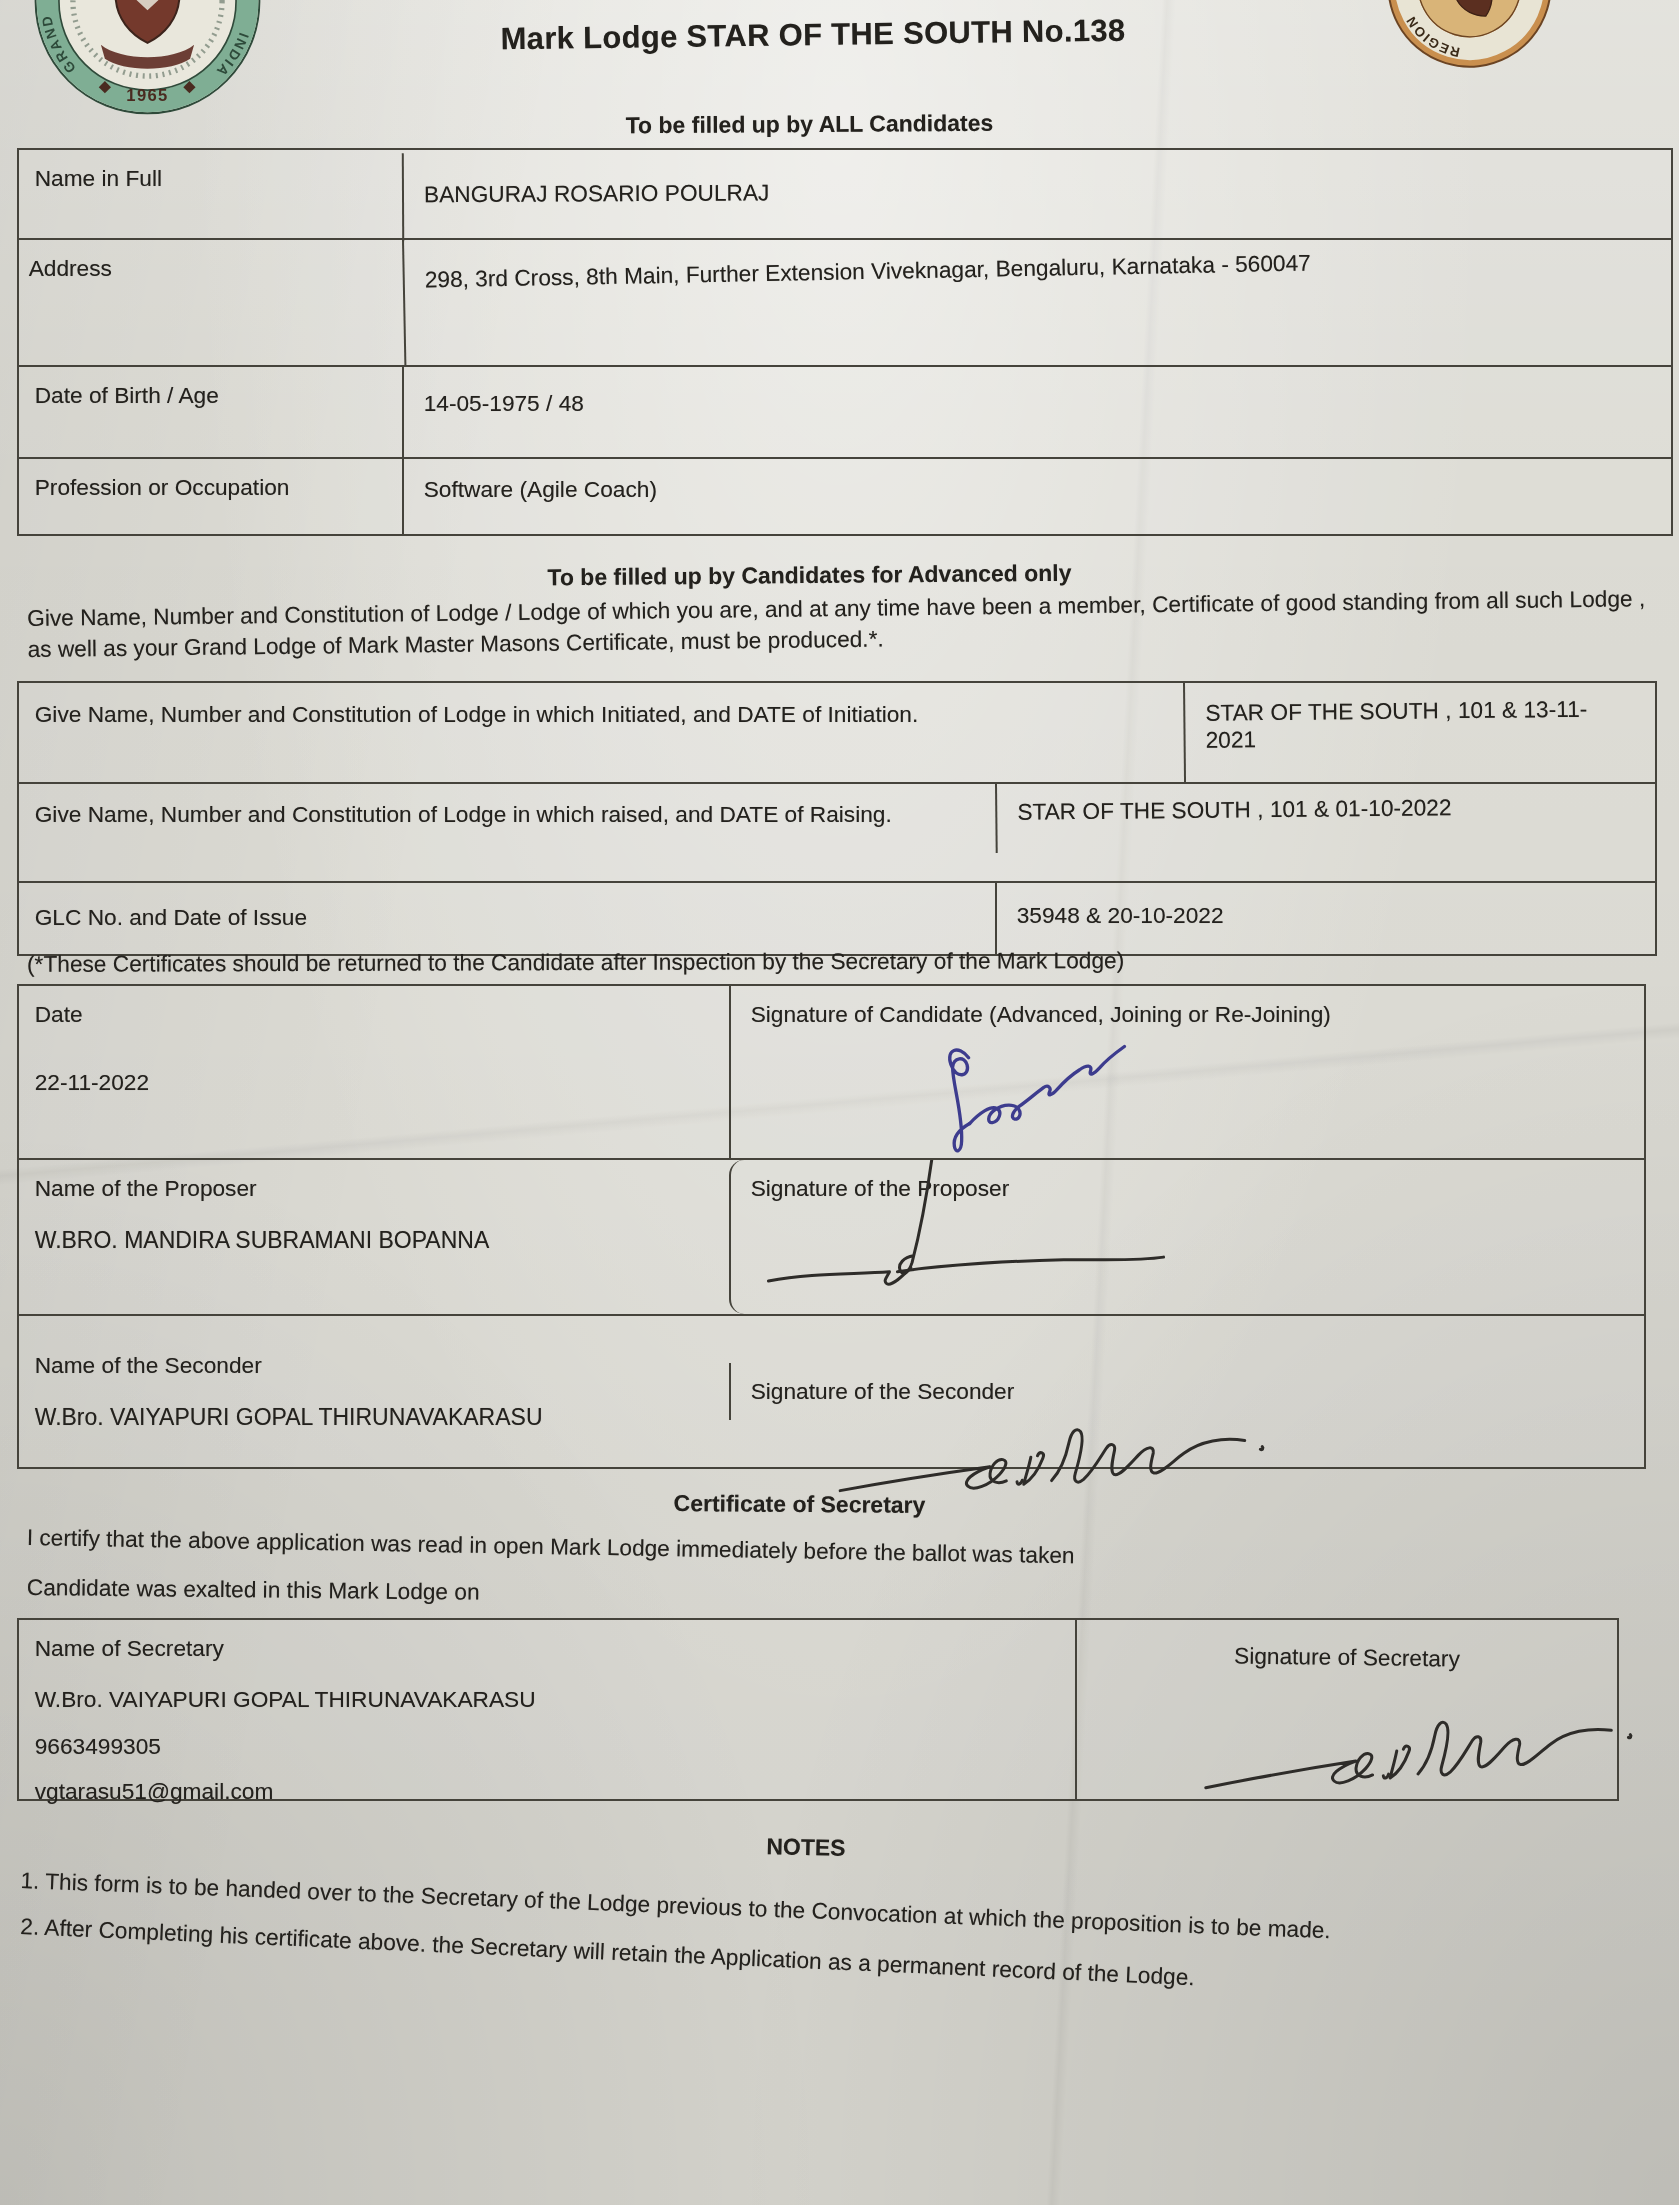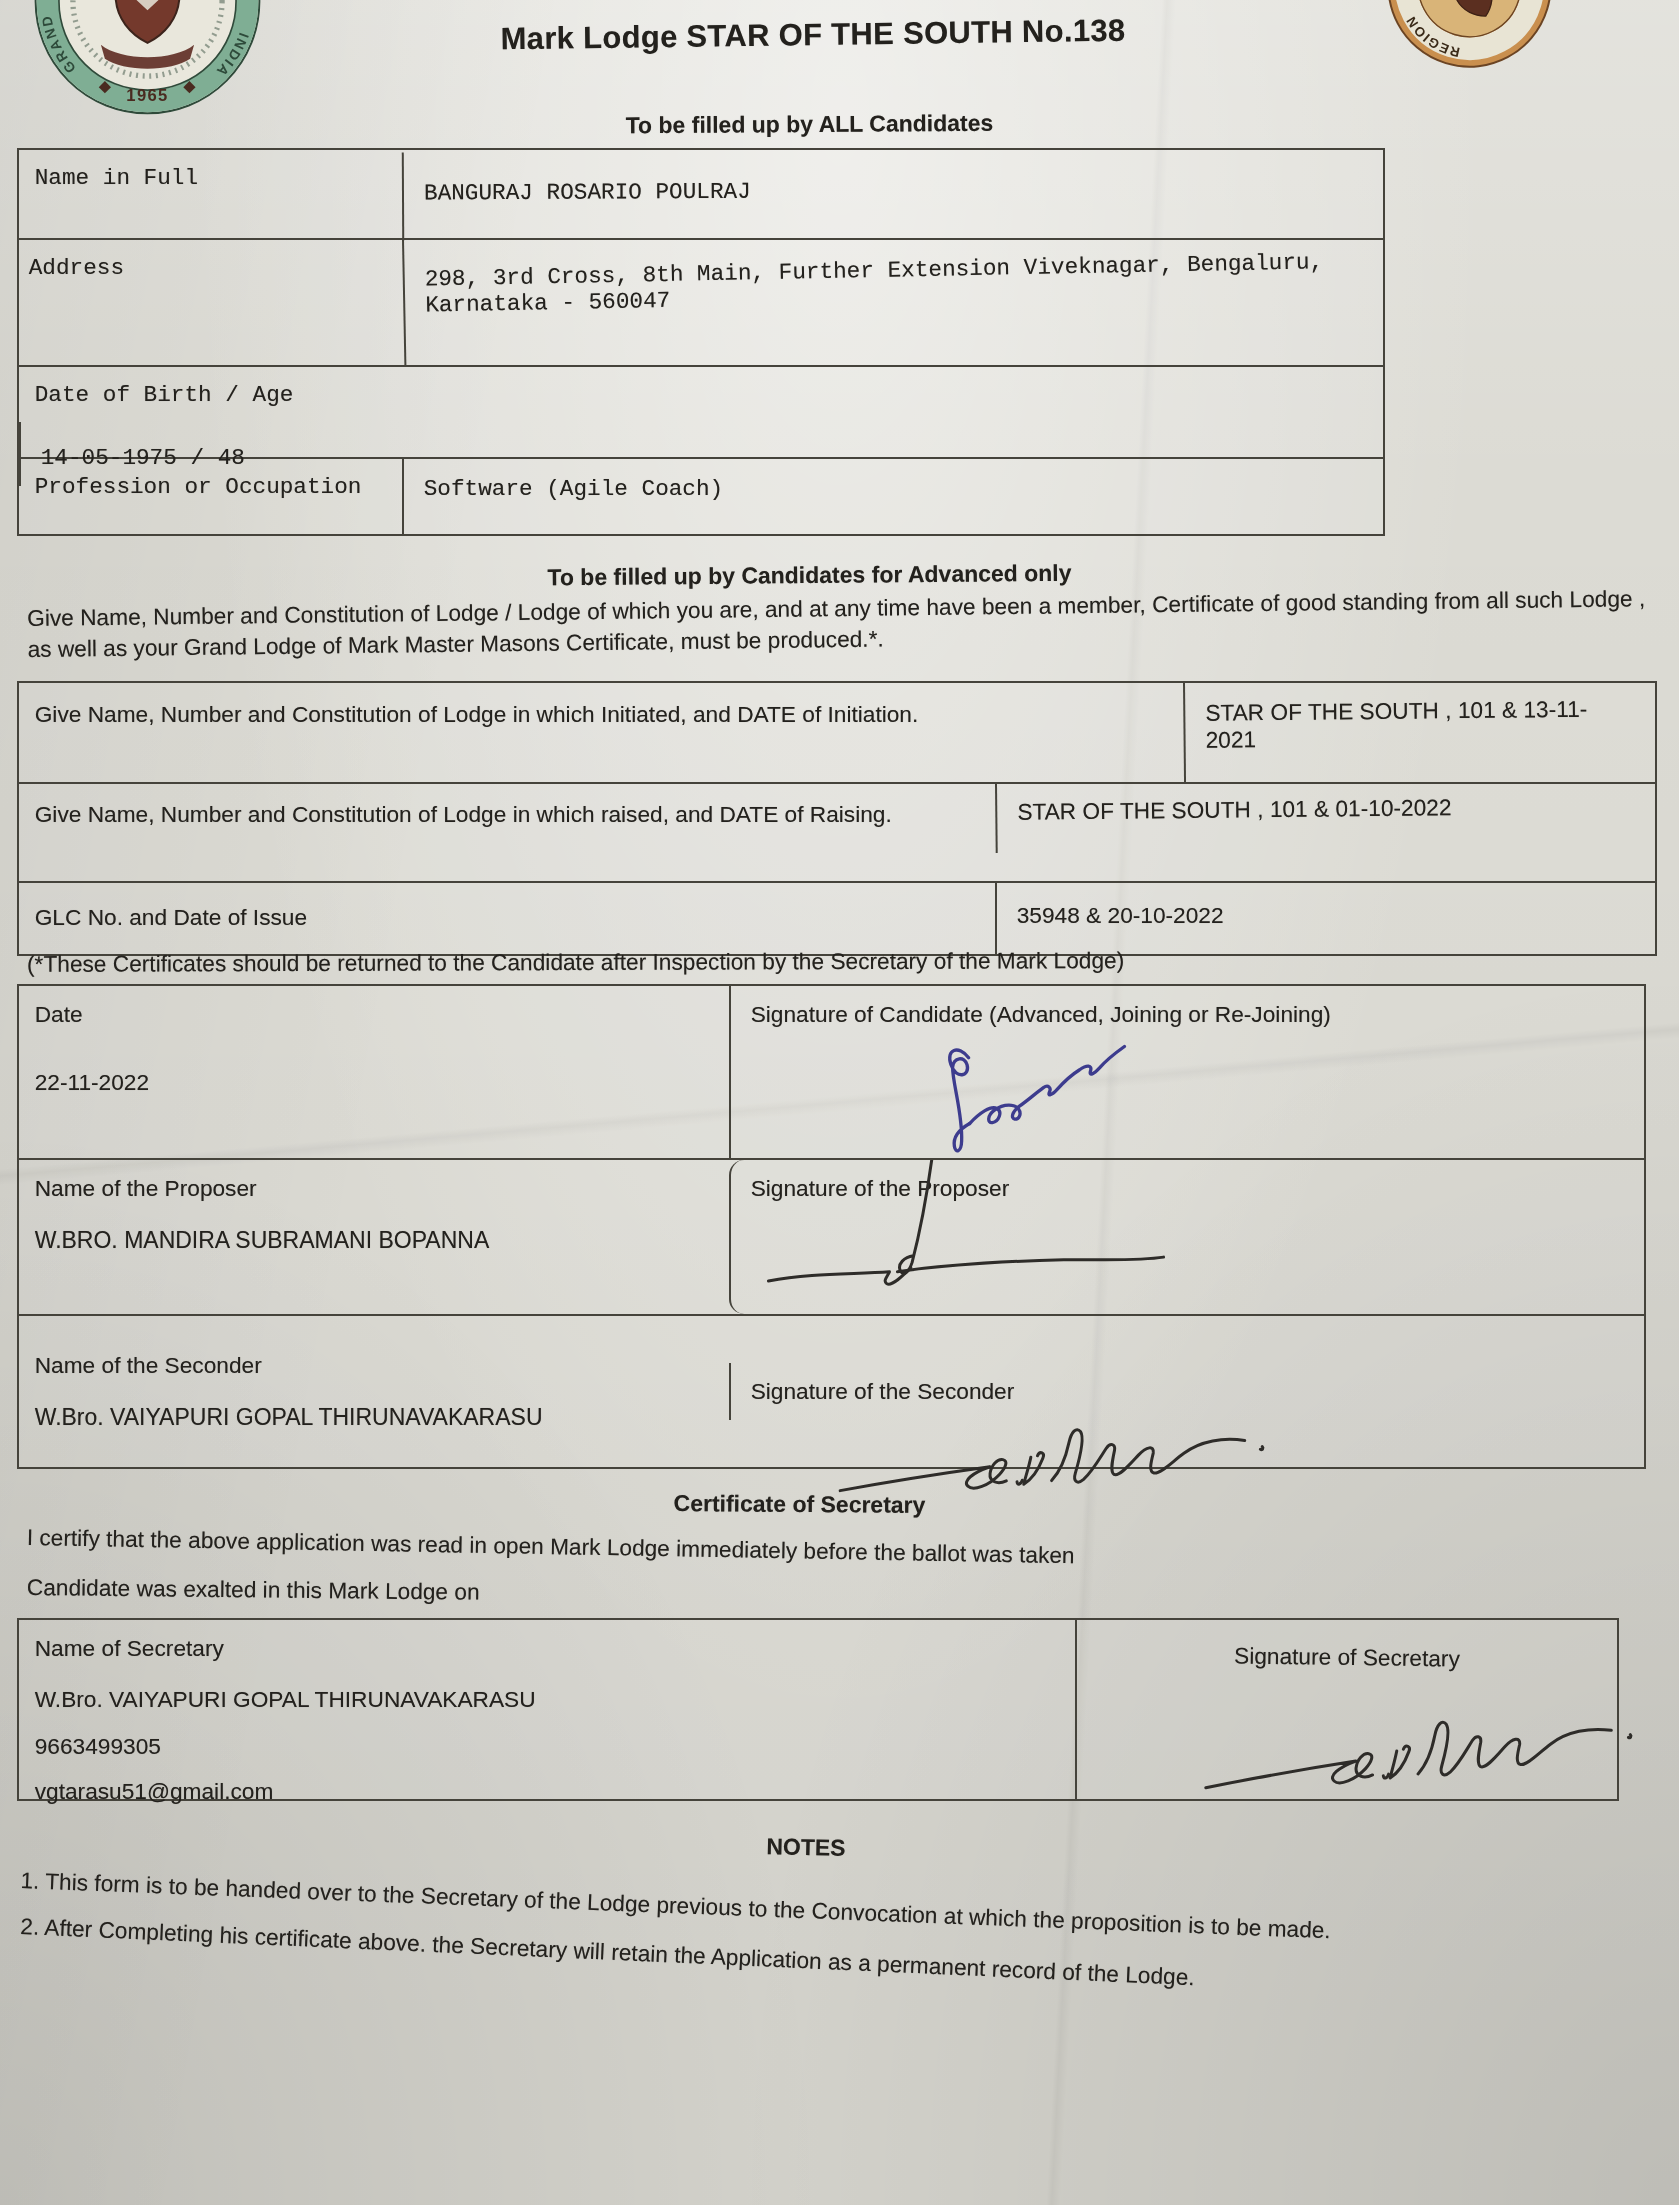--- a/index.html
+++ b/index.html
@@ -80,30 +80,30 @@
       <text font-size="20" font-weight="700" fill="#3a2a18" letter-spacing="2">
         <textPath href="#ringR" startOffset="25%">INDIA</textPath>
       </text>
     </g>
   </svg>
 
   <div class="abs page-title txt">Mark Lodge STAR OF THE SOUTH No.138</div>
 
   <div class="abs sec-head txt center" style="top:111px; left:0; width:1619px; transform:rotate(-0.4deg);">To be filled up by ALL Candidates</div>
 
-  <div class="tbl" style="top:148px; left:16.7px; width:1368px;font-family:Liberation Mono, monospace;">
+  <div class="tbl" style="top:148px; left:16.7px; width:1656px;">
     <div class="tr" style="height:88px;">
       <div class="cl txt" style="width:383px;">Name in Full</div>
       <div class="cv txt" style="padding-top:28px; transform:rotate(-0.3deg);">BANGURAJ ROSARIO POULRAJ</div>
     </div>
     <div class="tr" style="height:127px;">
       <div class="cl txt" style="width:383px;padding-left:10px;">Address</div>
       <div class="cv txt" style="padding-top:27px; transform:rotate(-1.1deg); transform-origin:left top;">298, 3rd Cross, 8th Main, Further Extension Viveknagar, Bengaluru, Karnataka - 560047</div>
     </div>
-    <div class="tr" style="height:92px;flex-direction:column;">
+    <div class="tr" style="height:92px;">
       <div class="cl txt" style="width:383px;">Date of Birth / Age</div>
       <div class="cv txt" style="padding-top:22.7px;">14-05-1975 / 48</div>
     </div>
     <div class="tr" style="height:77px;">
       <div class="cl txt" style="width:383px;">Profession or Occupation</div>
       <div class="cv txt" style="padding-top:17.3px;">Software (Agile Coach)</div>
     </div>
   </div>
 
   <div class="abs sec-head txt center" style="top:562px; left:0; width:1619px; transform:rotate(-0.5deg);">To be filled up by Candidates for Advanced only</div>

